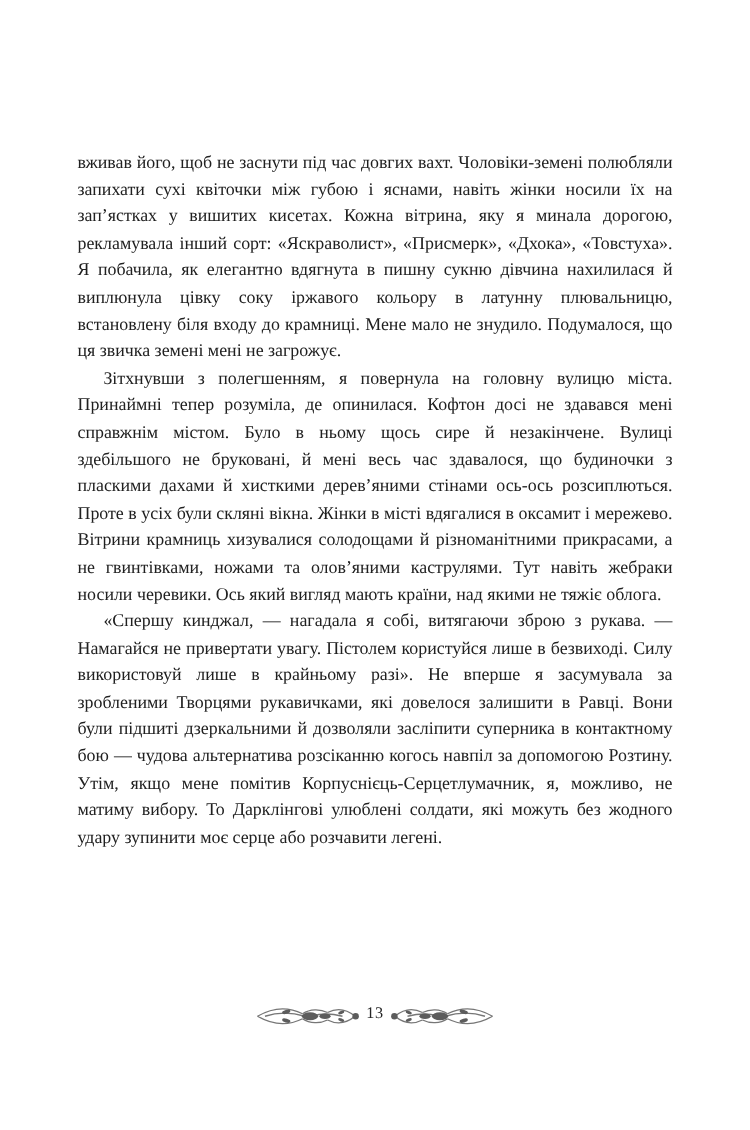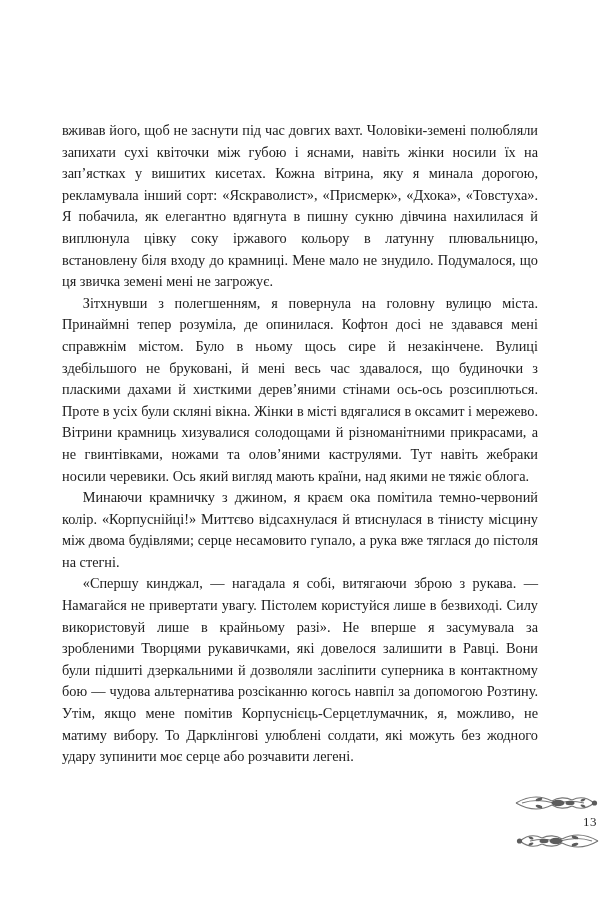--- a/index.html
+++ b/index.html
@@ -35,23 +35,22 @@
   .body-text p.indent {
     text-indent: 1.45em;
   }
   .footer {
     position: absolute;
     left: 0;
     right: 0;
     bottom: 62px;
     height: 40px;
     display: flex;
-    align-items: flex-end;
+    align-items: flex-start;
     justify-content: center;
-    flex-direction: column;
   }
   .page-number {
     font-size: 13px;
     color: #262626;
     letter-spacing: 0.5px;
     min-width: 20px;
     text-align: center;
   }
   .ornament {
     display: block;
@@ -62,21 +61,20 @@
   }
 </style>
 </head>
 <body>
 
 <div class="page">
 
   <div class="body-text">
     <p>вживав його, щоб не заснути під час довгих вахт. Чоловіки-земені полюбляли запихати сухі квіточки між губою і яснами, навіть жінки носили їх на зап’ястках у вишитих кисетах. Кожна вітрина, яку я минала дорогою, рекламувала інший сорт: «Яскраволист», «Присмерк», «Дхока», «Товстуха». Я побачила, як елегантно вдягнута в пишну сукню дівчина нахилилася й виплюнула цівку соку іржавого кольору в латунну плювальницю, встановлену біля входу до крамниці. Мене мало не знудило. Подумалося, що ця звичка земені мені не загрожує.</p>
     <p class="indent">Зітхнувши з полегшенням, я повернула на головну вулицю міста. Принаймні тепер розуміла, де опинилася. Кофтон досі не здавався мені справжнім містом. Було в ньому щось сире й незакінчене. Вулиці здебільшого не бруковані, й мені весь час здавалося, що будиночки з пласкими дахами й хисткими дерев’яними стінами ось-ось розсиплються. Проте в усіх були скляні вікна. Жінки в місті вдягалися в оксамит і мережево. Вітрини крамниць хизувалися солодощами й різноманітними прикрасами, а не гвинтівками, ножами та олов’яними каструлями. Тут навіть жебраки носили черевики. Ось який вигляд мають країни, над якими не тяжіє облога.</p>
-    <p class="indent">Минаючи крамничку з джином, я краєм ока помітила темно-червоний колір. «Корпуснійці!» Миттєво відсахнулася й втиснулася в тінисту місцину між двома будівлями; серце несамовито гупало, а рука вже тяглася до пістоля на стегні.</p>
     <p class="indent">«Спершу кинджал, — нагадала я собі, витягаючи зброю з рукава. — Намагайся не привертати увагу. Пістолем користуйся лише в безвиході. Силу використовуй лише в крайньому разі». Не вперше я засумувала за зробленими Творцями рукавичками, які довелося залишити в Равці. Вони були підшиті дзеркальними й дозволяли засліпити суперника в контактному бою — чудова альтернатива розсіканню когось навпіл за допомогою Розтину. Утім, якщо мене помітив Корпуснієць-Серцетлумачник, я, можливо, не матиму вибору. То Дарклінгові улюблені солдати, які можуть без жодного удару зупинити моє серце або розчавити легені.</p>
   </div>
 
   <div class="footer">
     <span>
       <svg class="ornament" width="86" height="22" viewBox="0 0 86 22" aria-hidden="true">
         <g fill="none" stroke="#6f6f6f" stroke-width="1.1">
           <path d="M2 11 C14 4, 26 3, 38 9"></path>
           <path d="M2 11 C14 18, 26 19, 38 13"></path>
           <path d="M8 11 C20 7, 30 8, 40 11"></path>

